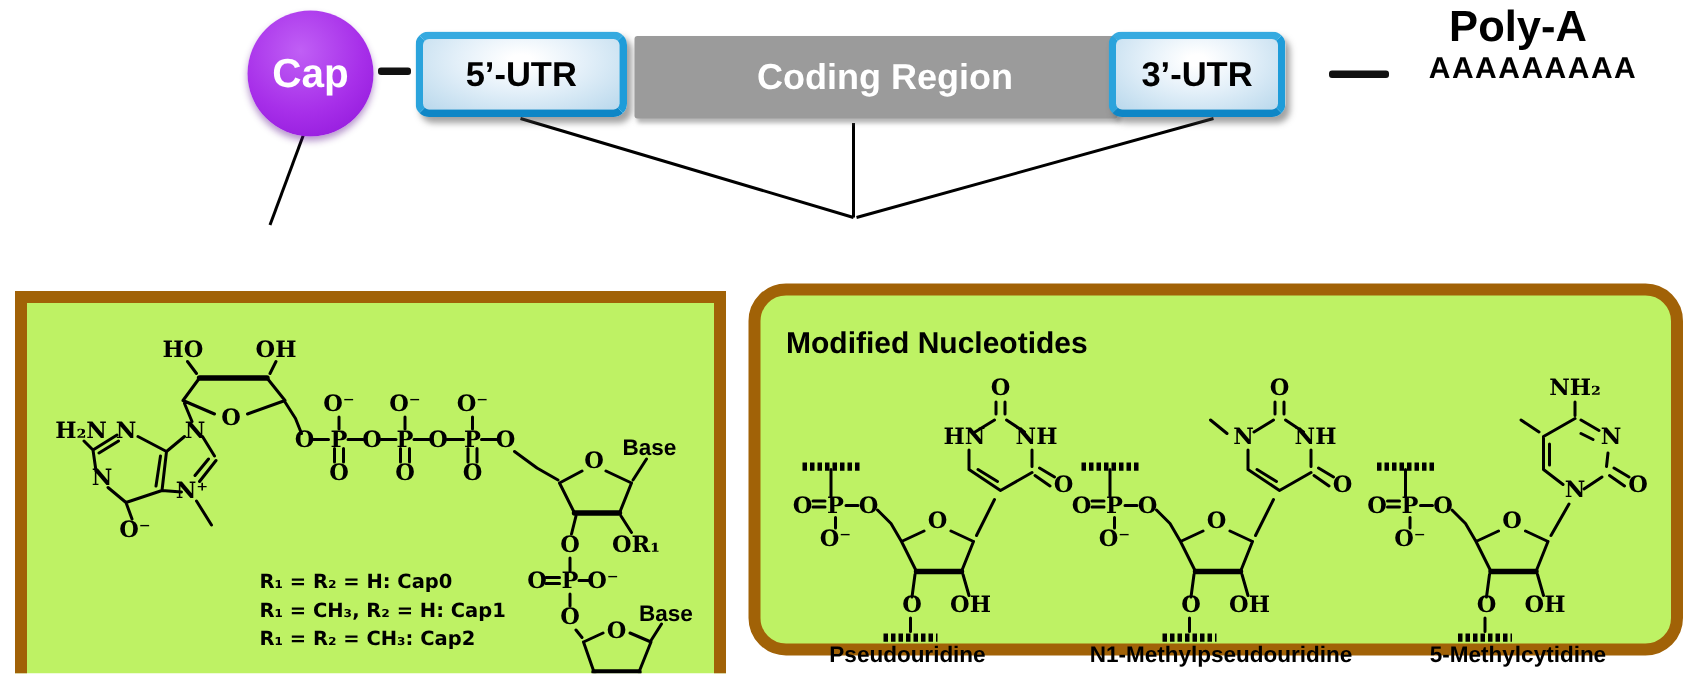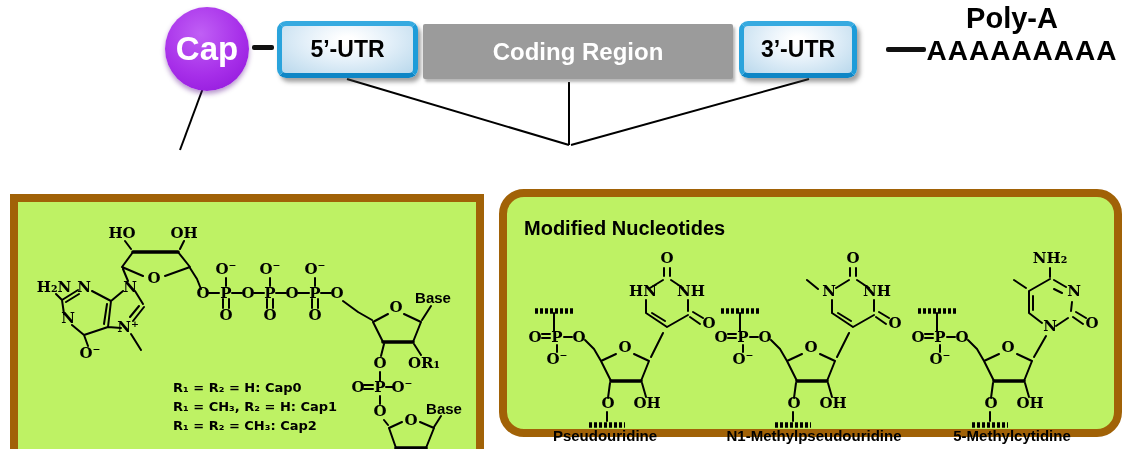--- a/index.html
+++ b/index.html
@@ -13,39 +13,39 @@
   .ttl{font:bold 20px "Liberation Sans",sans-serif;text-anchor:start;}
   .nam{font:bold 15px "Liberation Sans",sans-serif;}
   .bond{stroke:#000;stroke-width:2;fill:none;stroke-linecap:round;}
   .bondbold{stroke:#000;stroke-width:3.6;fill:none;stroke-linecap:round;}
   .hatch{stroke:#000;stroke-width:5.5;fill:none;stroke-dasharray:3 2;}
   .conn{stroke:#000;stroke-width:2;}
   .cap-circle{left:165px;top:7px;width:84px;height:84px;border-radius:50%;
       background:radial-gradient(circle at 42% 32%,#C05FF5 0%,#A72FE9 55%,#8D13D8 100%);
       box-shadow:0 3px 5px rgba(90,20,140,.45);
       display:flex;align-items:center;justify-content:center;
-      color:#fff;font-weight:bold;font-size:33px;}
+      color:#fff;font-weight:bold;font-size:27px;}
   .utr{box-sizing:border-box;border:5px solid #1E9CD9;border-top-color:#36AAE0;border-left-color:#2AA3DC;
       border-bottom-color:#0E86C6;border-radius:9px;
       background:radial-gradient(ellipse at 50% 30%,#FFFFFF 8%,#E4F0F9 45%,#B9D8EC 100%);
       box-shadow:3px 4px 4px rgba(70,70,70,.5);
       display:flex;align-items:center;justify-content:center;
       font-weight:bold;font-size:23px;color:#000;}
   .utr5{left:277px;top:21px;width:141px;height:57px;}
   .utr3{left:739px;top:21px;width:118px;height:57px;}
   .coding{left:423px;top:24px;width:310px;height:55px;background:#9B9B9B;border-radius:2px;
       box-shadow:2px 3px 3px rgba(110,110,110,.5);
       display:flex;align-items:center;justify-content:center;
-      color:#fff;font-weight:bold;font-size:24px;}
+      color:#fff;font-weight:bold;font-size:24px;padding-left:12px;}
   .dash{background:#111;height:5px;border-radius:2px;}
   .dash1{left:252px;top:45px;width:22px;}
   .dash2{left:886px;top:47px;width:40px;}
   .polya{left:918px;top:2px;width:208px;text-align:center;color:#000;}
   .polya .t1{font-weight:bold;font-size:29px;transform:translateX(-10px);}
-  .polya .t2{font-weight:bold;font-size:28px;letter-spacing:1px;font-family:"Liberation Sans",sans-serif;}
+  .polya .t2{font-weight:bold;font-size:20px;letter-spacing:1px;font-family:"Liberation Sans",sans-serif;}
   .panel{box-sizing:border-box;border:8px solid #a16207;background:#bef264;margin-top:44px;}
   .panel-cap{left:10px;top:150px;width:474px;height:288px;}
   .panel-mod{left:499px;top:145px;width:623px;height:248px;border-radius:25px;}
 </style>
 </head>
 <body>
 
 <div class="stage">
 
   <svg class="abs" style="left:0;top:0" width="1128" height="449" viewBox="0 0 1128 449">

